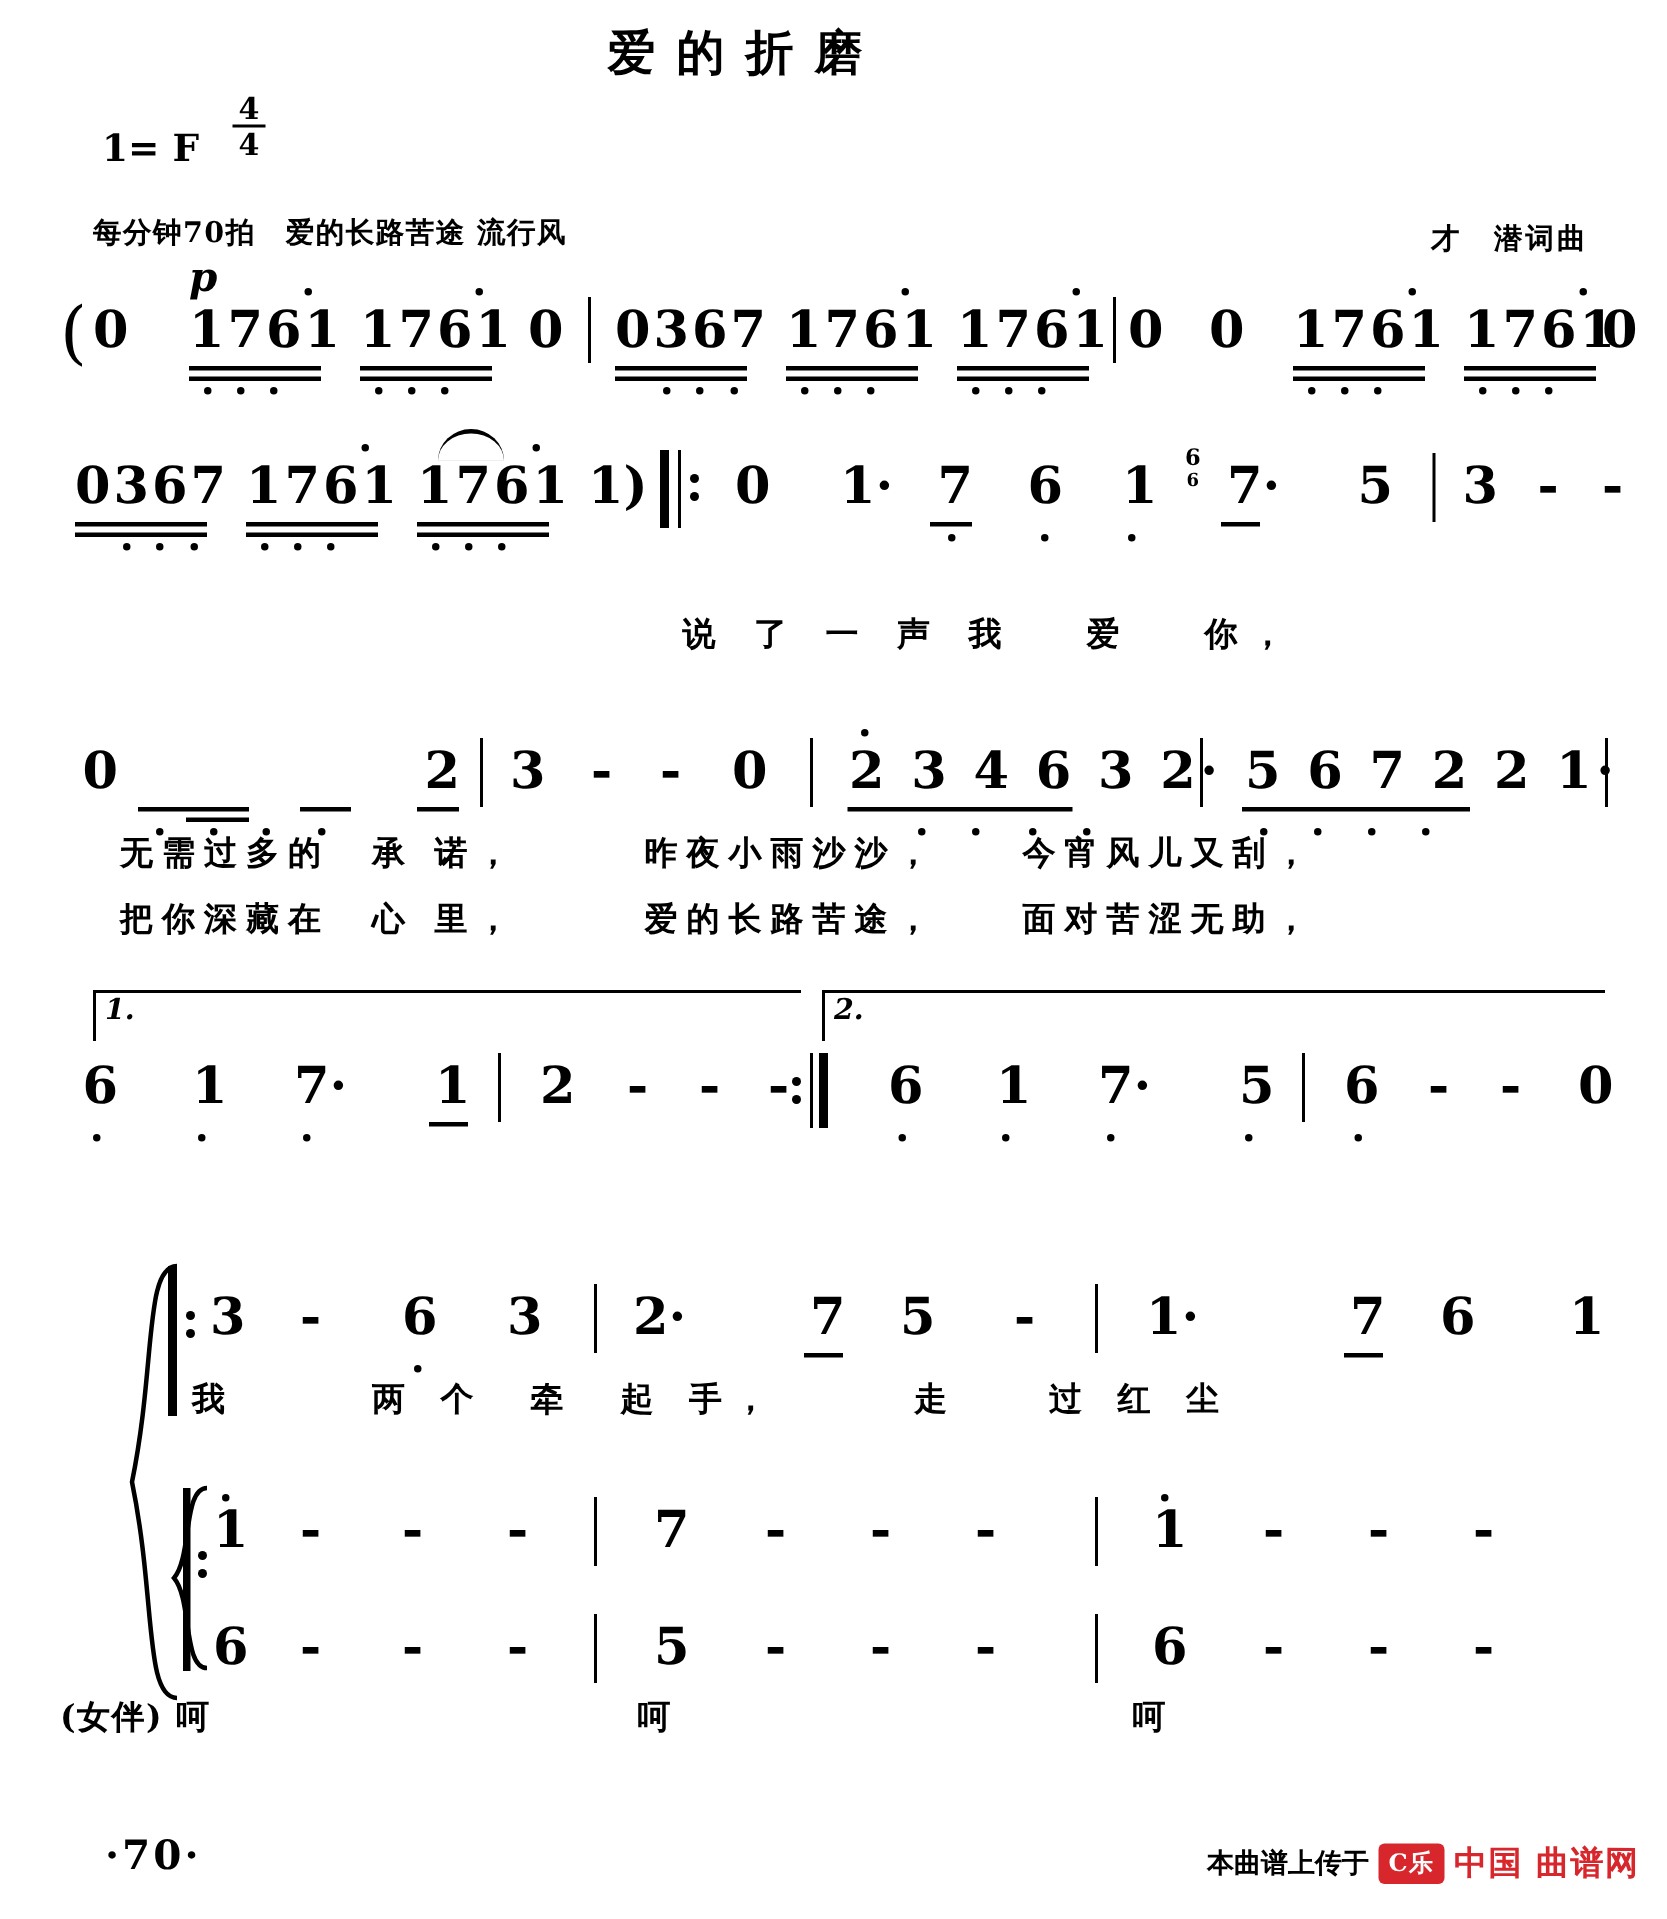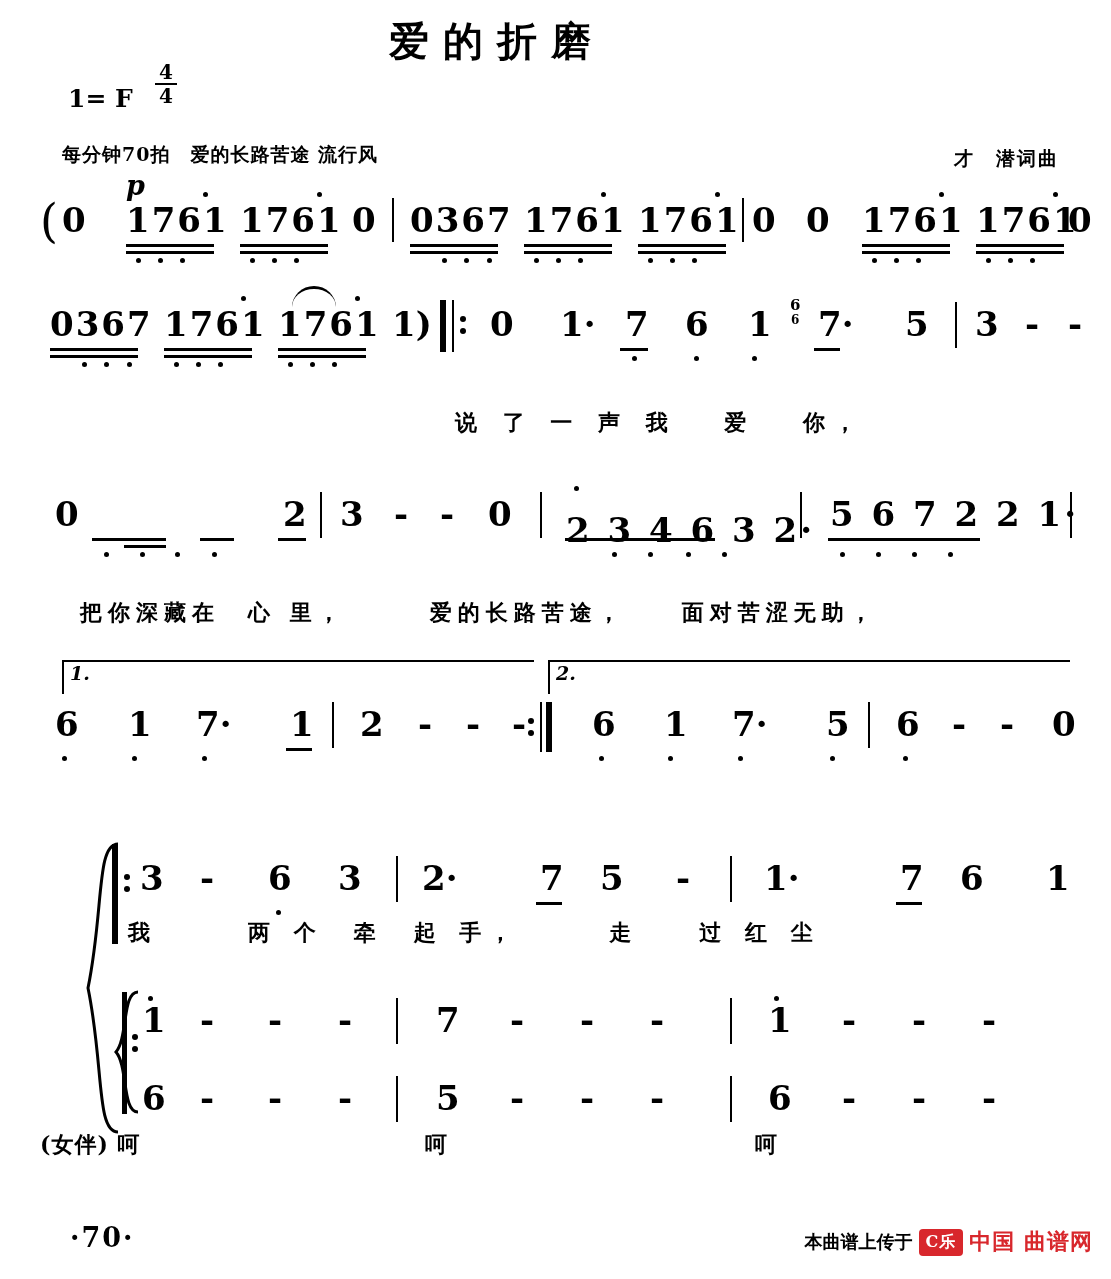--- a/index.html
+++ b/index.html
@@ -21,21 +21,21 @@
     height: 1279px;
   }
 
   
   .title {
     position: absolute;
     top: 14px;
     left: 0;
     width: 994px;
     text-align: center;
-    font-size: 40px;
+    font-size: 32px;
     font-weight: bold;
     letter-spacing: 14px;
     font-family: Liberation Serif, serif;
   }
   .subtitle {
     position: absolute;
     top: 92px;
     left: 0;
     width: 1111px;
     text-align: center;
@@ -380,39 +380,40 @@
     <div class="note" style="left:283px;top:4px;">2</div>
     <div class="underline" style="left:278px;top:48px;width:28px;"></div>
     <div class="barline" style="left:320px;top:2px;height:46px;"></div>
 
     <div class="note" style="left:340px;top:4px;">3</div>
     <div class="note" style="left:394px;top:4px;">-</div>
     <div class="note" style="left:440px;top:4px;">-</div>
     <div class="note" style="left:488px;top:4px;">0</div>
     <div class="barline" style="left:540px;top:2px;height:46px;"></div>
 
-    <div class="note" style="left:566px;top:20px;letter-spacing:3px;">2 3 4 6 3 2·</div>
+    <div class="note" style="left:566px;top:4px;letter-spacing:3px;">2 3 4 6 3 2·</div>
     <div class="underline" style="left:565px;top:48px;width:150px;"></div>
     <div class="dotu" style="left:574px;top:-4px;"></div>
     <div class="dotu" style="left:612px;top:62px;"></div>
     <div class="dotu" style="left:648px;top:62px;"></div>
     <div class="dotu" style="left:686px;top:62px;"></div>
     <div class="dotu" style="left:722px;top:62px;"></div>
 
     <div class="barline" style="left:800px;top:2px;height:46px;"></div>
 
     <div class="note" style="left:830px;top:4px;letter-spacing:3px;">5 6 7 2 2 1·</div>
     <div class="underline" style="left:828px;top:48px;width:152px;"></div>
     <div class="dotu" style="left:840px;top:62px;"></div>
     <div class="dotu" style="left:876px;top:62px;"></div>
     <div class="dotu" style="left:912px;top:62px;"></div>
     <div class="dotu" style="left:948px;top:62px;"></div>
 
     <div class="barline" style="left:1070px;top:2px;height:46px;"></div>
 
+    <div class="lyric" style="left:80px;top:64px;letter-spacing:6px;">无需过多的　承 诺，　　　昨夜小雨沙沙，　　今宵风儿又刮，</div>
     <div class="lyric" style="left:80px;top:108px;letter-spacing:6px;">把你深藏在　心 里，　　　爱的长路苦途，　　面对苦涩无助，</div>
   </div>
 
   <div class="system" style="top:660px;height:160px;">
     <div class="ending" style="left:62px;top:0px;width:470px;height:32px;"></div>
     <div class="ending-label" style="left:70px;top:2px;">1.</div>
     <div class="ending" style="left:548px;top:0px;width:520px;height:32px;"></div>
     <div class="ending-label" style="left:556px;top:2px;">2.</div>
 
     <div class="note" style="left:55px;top:44px;">6</div>

